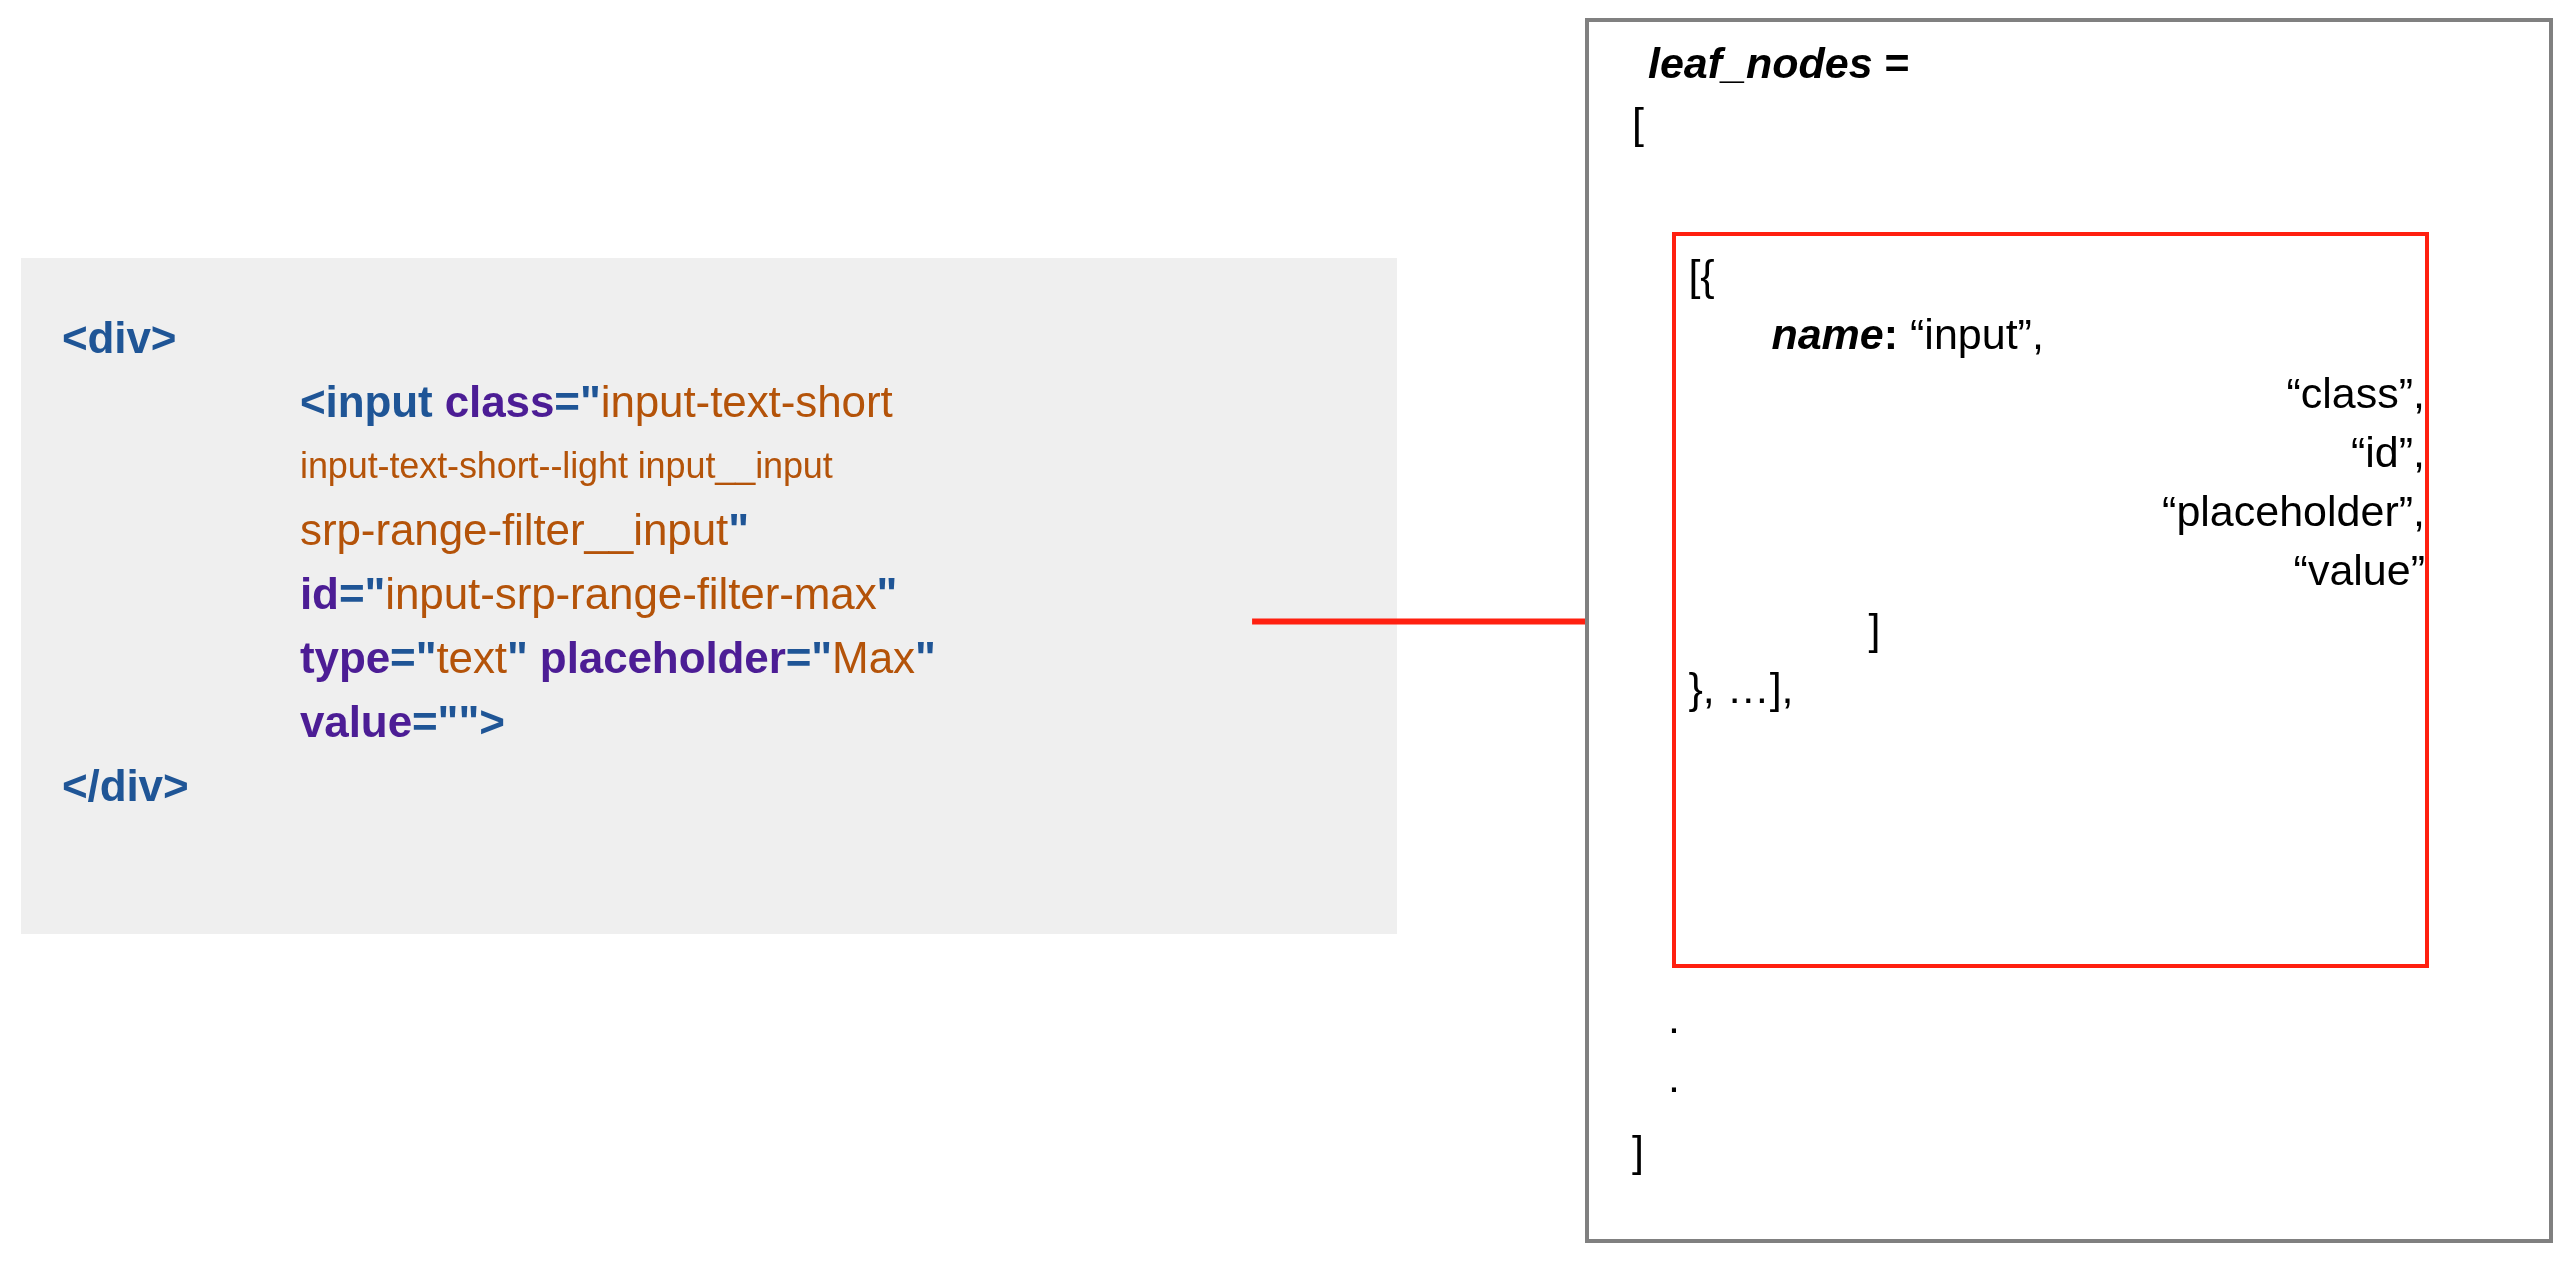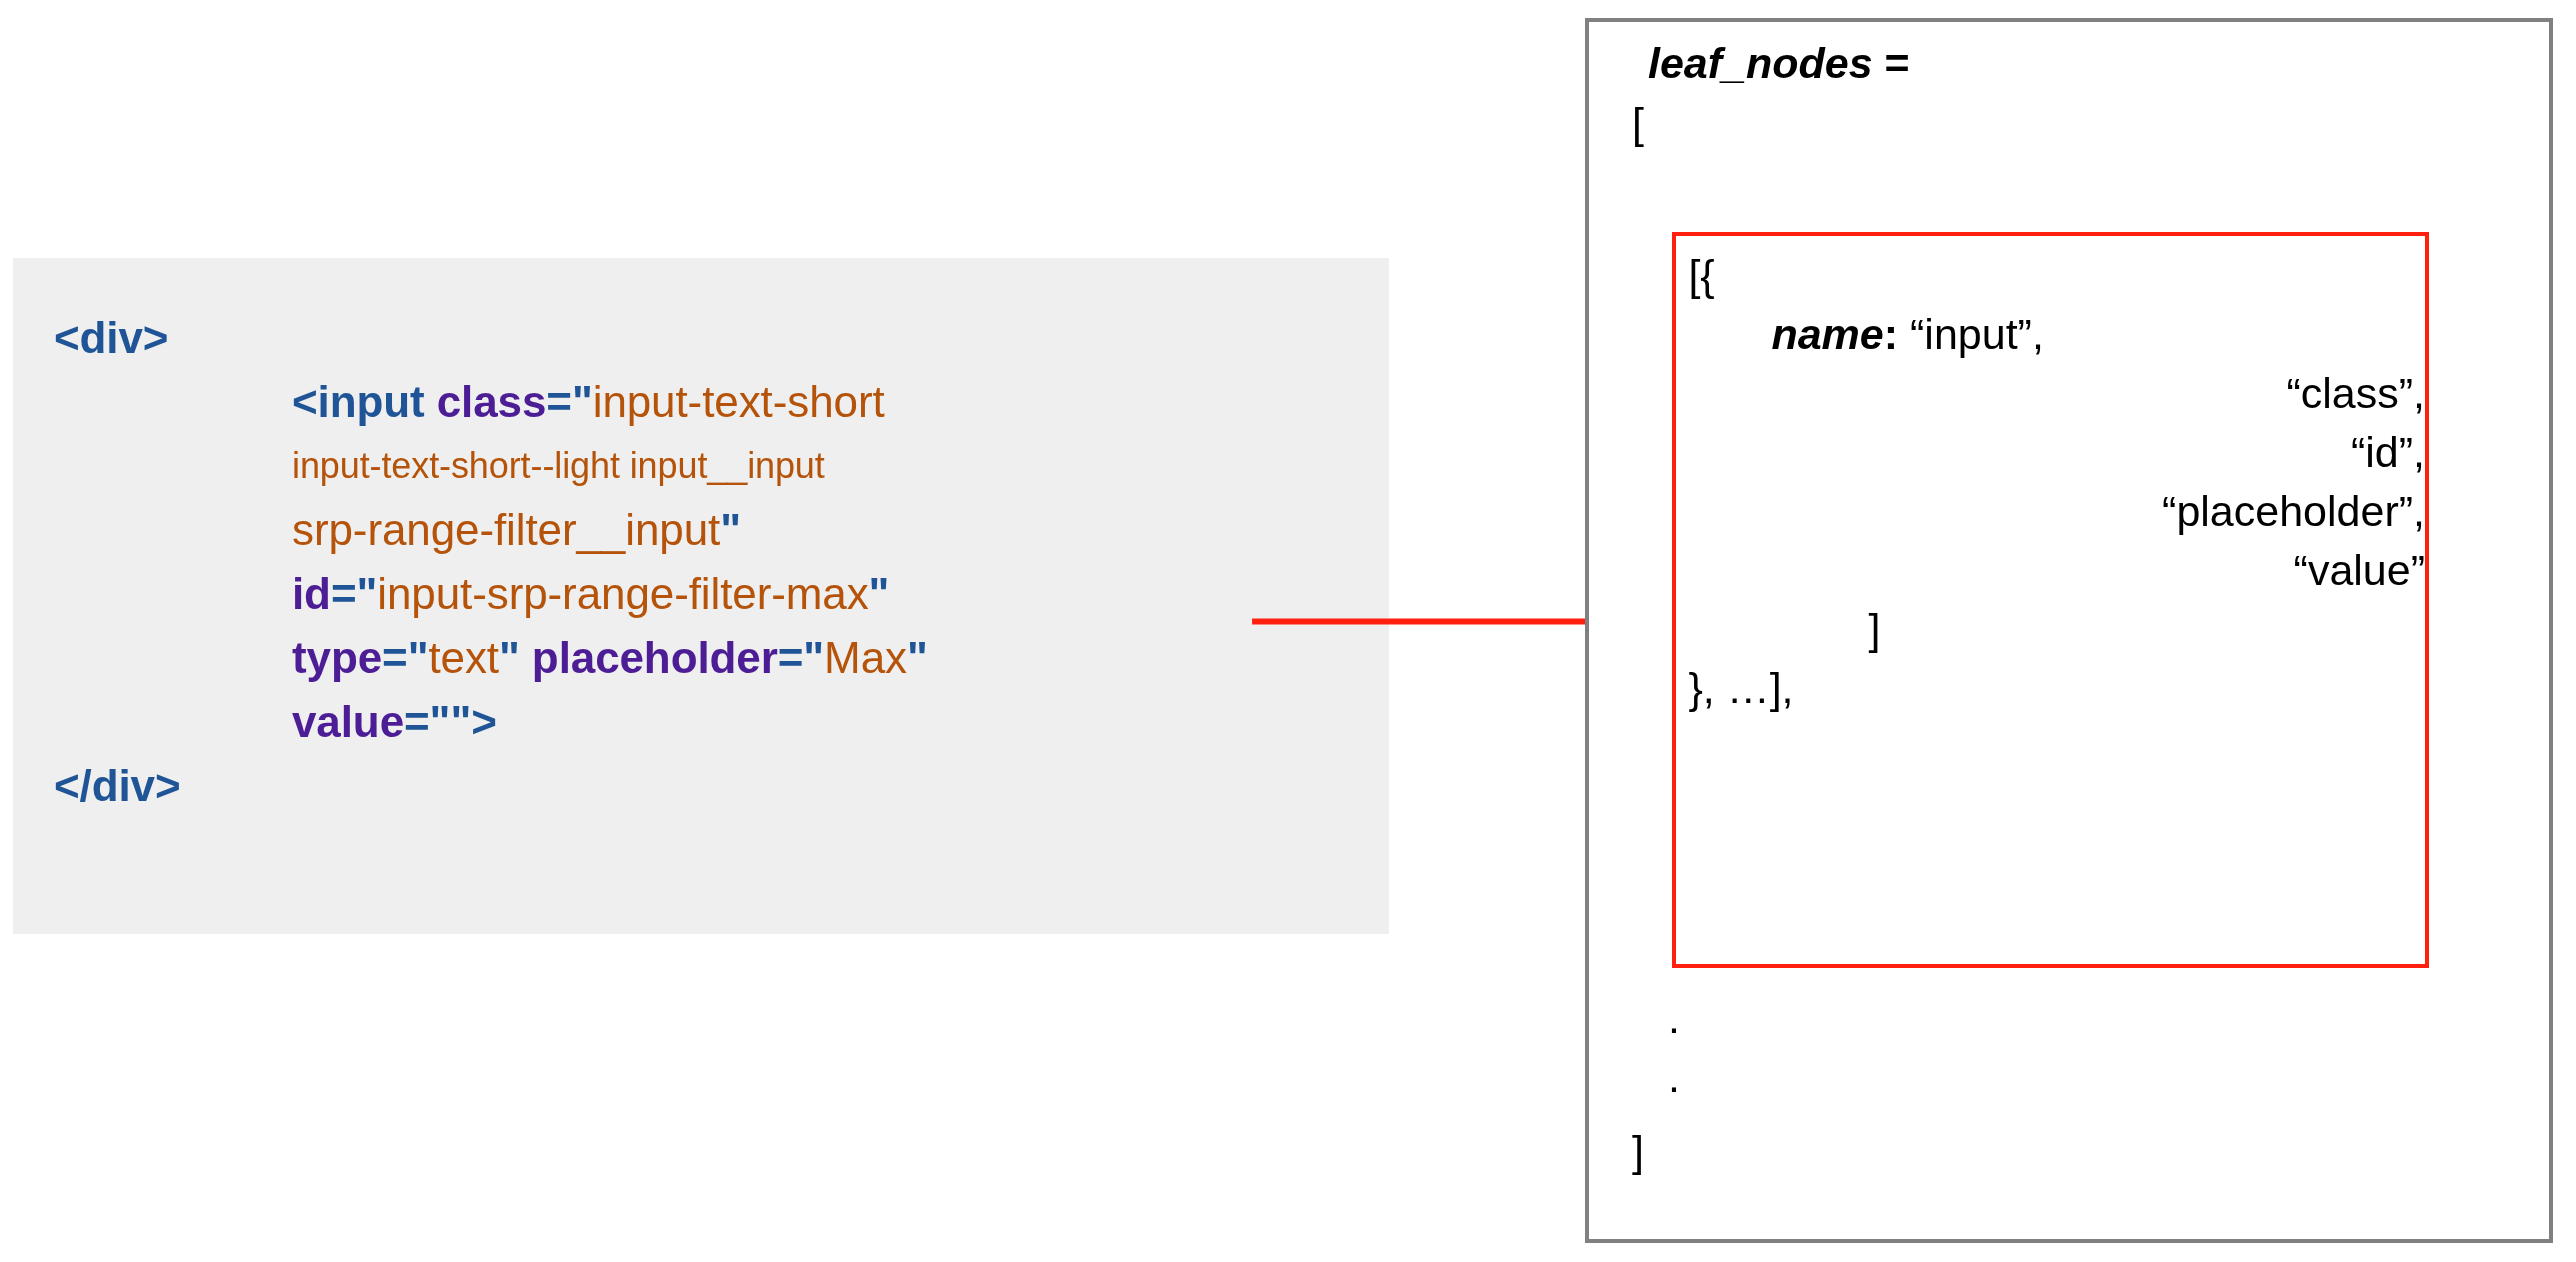--- a/index.html
+++ b/index.html
@@ -11,21 +11,21 @@
     width: 2576px;
     height: 1263px;
     position: relative;
     font-family: "Liberation Sans", sans-serif;
     overflow: hidden;
   }
 
   
   #code-block {
     position: absolute;
-    left: 13px;
+    left: 21px;
     top: 258px;
     width: 1376px;
     height: 676px;
     background: #efefef;
     box-sizing: border-box;
     padding: 48px 0 0 41px;
   }
   .code-line {
     font-family: "Liberation Sans", sans-serif;
     font-size: 44px;

